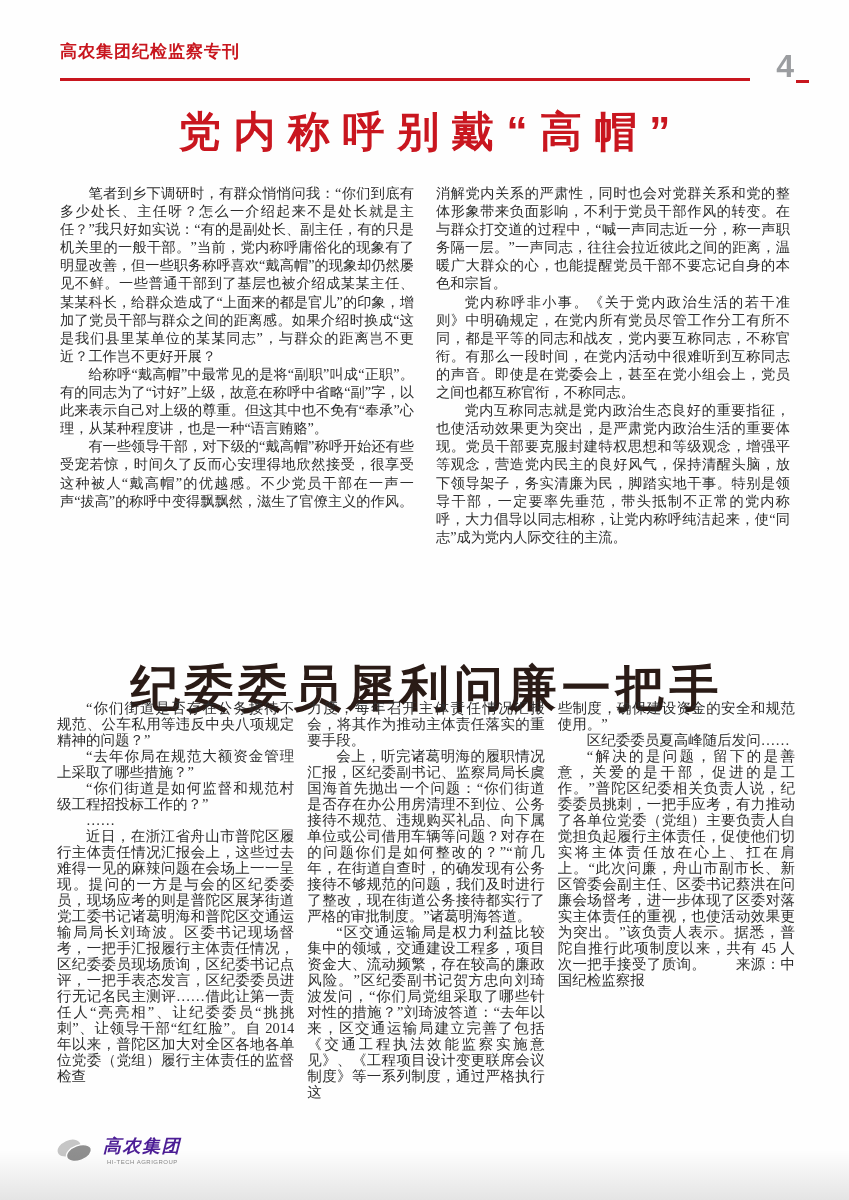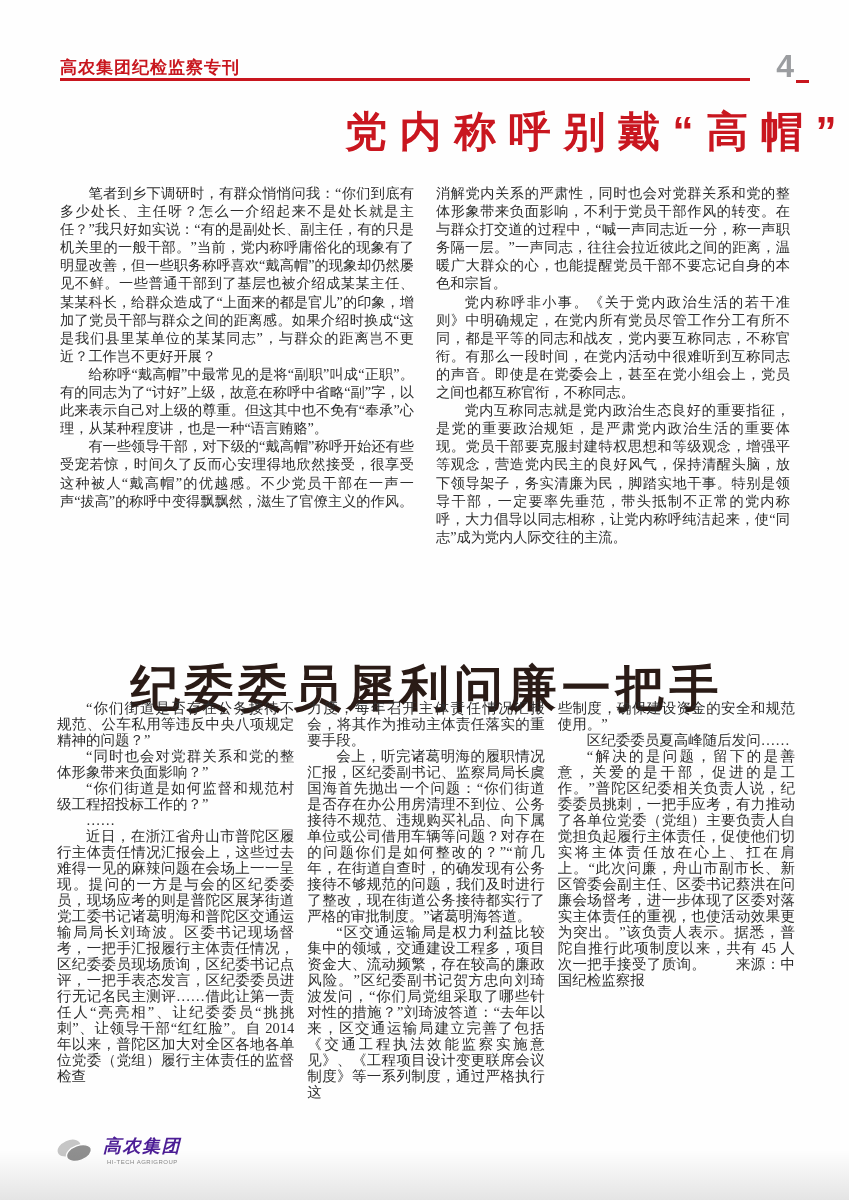--- a/index.html
+++ b/index.html
@@ -7,42 +7,42 @@
   .page {
     position: relative;
     width: 849px; height: 1200px;
     margin: 0 auto;
     background: #fefefe;
     overflow: hidden;
     font-family: "Liberation Serif", serif;
   }
   
   .masthead {
-    position: absolute; left: 60px; top: 56px;
+    position: absolute; left: 60px; top: 40px;
     font-family: "Liberation Sans", sans-serif;
     font-weight: bold; font-size: 17px; letter-spacing: 1px;
     color: #c8161e;
   }
   .header-rule {
     position: absolute; left: 60px; top: 78px;
     width: 690px; height: 2.5px; background: #c8161e;
   }
   .page-num {
     position: absolute; right: 55px; top: 48px;
     font-family: "Liberation Sans", sans-serif;
     font-weight: bold; font-size: 32px; color: #9b9da0;
   }
   .page-num-dash {
     position: absolute; right: 40px; top: 80px;
     width: 13px; height: 3px; background: #c8161e;
   }
   
   .a1-title {
     position: absolute; left: 0; right: 0; top: 104px;
-    text-align: right;
+    text-align: center;
     font-family: "Liberation Sans", sans-serif;
     font-weight: 900; font-size: 42px;
     letter-spacing: 0.30em; text-indent: 0.30em;
     color: #c9161f;
     white-space: nowrap;
   }
   .a1-body {
     position: absolute; left: 60px; top: 184px;
     width: 730px; height: 382px;
     display: flex; gap: 22px; overflow: hidden; justify-content: flex-end;
@@ -116,29 +116,29 @@
   <div class="a1-title">党内称呼别戴“高帽”</div>
   <div class="a1-body">
     <div class="a1-col">
       <p>笔者到乡下调研时，有群众悄悄问我：“你们到底有多少处长、主任呀？怎么一介绍起来不是处长就是主任？”我只好如实说：“有的是副处长、副主任，有的只是机关里的一般干部。”当前，党内称呼庸俗化的现象有了明显改善，但一些职务称呼喜欢“戴高帽”的现象却仍然屡见不鲜。一些普通干部到了基层也被介绍成某某主任、某某科长，给群众造成了“上面来的都是官儿”的印象，增加了党员干部与群众之间的距离感。如果介绍时换成“这是我们县里某单位的某某同志”，与群众的距离岂不更近？工作岂不更好开展？</p>
       <p>给称呼“戴高帽”中最常见的是将“副职”叫成“正职”。有的同志为了“讨好”上级，故意在称呼中省略“副”字，以此来表示自己对上级的尊重。但这其中也不免有“奉承”心理，从某种程度讲，也是一种“语言贿赂”。</p>
       <p>有一些领导干部，对下级的“戴高帽”称呼开始还有些受宠若惊，时间久了反而心安理得地欣然接受，很享受这种被人“戴高帽”的优越感。不少党员干部在一声一声“拔高”的称呼中变得飘飘然，滋生了官僚主义的作风。</p>
     </div>
     <div class="a1-col">
       <p class="cont">消解党内关系的严肃性，同时也会对党群关系和党的整体形象带来负面影响，不利于党员干部作风的转变。在与群众打交道的过程中，“喊一声同志近一分，称一声职务隔一层。”一声同志，往往会拉近彼此之间的距离，温暖广大群众的心，也能提醒党员干部不要忘记自身的本色和宗旨。</p>
       <p>党内称呼非小事。《关于党内政治生活的若干准则》中明确规定，在党内所有党员尽管工作分工有所不同，都是平等的同志和战友，党内要互称同志，不称官衔。有那么一段时间，在党内活动中很难听到互称同志的声音。即使是在党委会上，甚至在党小组会上，党员之间也都互称官衔，不称同志。</p>
-      <p>党内互称同志就是党内政治生态良好的重要指征，是党的重要政治规矩，是严肃党内政治生活的重要体现。党员干部要克服封建特权思想和等级观念，增强平等观念，营造党内民主的良好风气，保持清醒头脑，放下领导架子，务实清廉为民，脚踏实地干事。特别是领导干部，一定要率先垂范，带头抵制不正常的党内称呼，大力倡导以同志相称，让党内称呼纯洁起来，使“同志”成为党内人际交往的主流。</p>
+      <p>党内互称同志就是党内政治生态良好的重要指征，也使活动效果更为突出，是严肃党内政治生活的重要体现。党员干部要克服封建特权思想和等级观念，增强平等观念，营造党内民主的良好风气，保持清醒头脑，放下领导架子，务实清廉为民，脚踏实地干事。特别是领导干部，一定要率先垂范，带头抵制不正常的党内称呼，大力倡导以同志相称，让党内称呼纯洁起来，使“同志”成为党内人际交往的主流。</p>
     </div>
   </div>
 
   <div class="a2-title">纪委委员犀利问廉一把手</div>
   <div class="a2-body">
     <div class="a2-col">
       <p>“你们街道是否存在公务接待不规范、公车私用等违反中央八项规定精神的问题？”</p>
-      <p>“同时也会对党群关系和党的整体形象带来负面影响？”</p>
+      <p>“去年你局在规范大额资金管理上采取了哪些措施？”</p>
       <p>“你们街道是如何监督和规范村级工程招投标工作的？”</p>
       <p>……</p>
       <p>近日，在浙江省舟山市普陀区履行主体责任情况汇报会上，这些过去难得一见的麻辣问题在会场上一一呈现。提问的一方是与会的区纪委委员，现场应考的则是普陀区展茅街道党工委书记诸葛明海和普陀区交通运输局局长刘琦波。区委书记现场督考，一把手汇报履行主体责任情况，区纪委委员现场质询，区纪委书记点评，一把手表态发言，区纪委委员进行无记名民主测评……借此让第一责任人“亮亮相”、让纪委委员“挑挑刺”、让领导干部“红红脸”。自 2014 年以来，普陀区加大对全区各地各单位党委（党组）履行主体责任的监督检查</p>
     </div>
     <div class="a2-col">
       <p class="cont">力度，每年召开主体责任情况汇报会，将其作为推动主体责任落实的重要手段。</p>
       <p>会上，听完诸葛明海的履职情况汇报，区纪委副书记、监察局局长虞国海首先抛出一个问题：“你们街道是否存在办公用房清理不到位、公务接待不规范、违规购买礼品、向下属单位或公司借用车辆等问题？对存在的问题你们是如何整改的？”“前几年，在街道自查时，的确发现有公务接待不够规范的问题，我们及时进行了整改，现在街道公务接待都实行了严格的审批制度。”诸葛明海答道。</p>
       <p>“区交通运输局是权力利益比较集中的领域，交通建设工程多，项目资金大、流动频繁，存在较高的廉政风险。”区纪委副书记贺方忠向刘琦波发问，“你们局党组采取了哪些针对性的措施？”刘琦波答道：“去年以来，区交通运输局建立完善了包括《交通工程执法效能监察实施意见》、《工程项目设计变更联席会议制度》等一系列制度，通过严格执行这</p>
     </div>
     <div class="a2-col">

